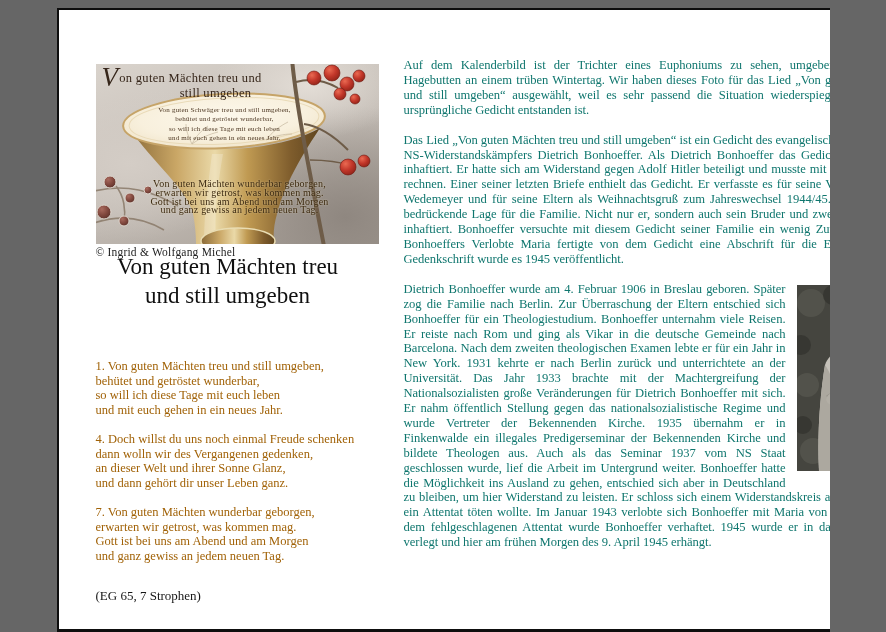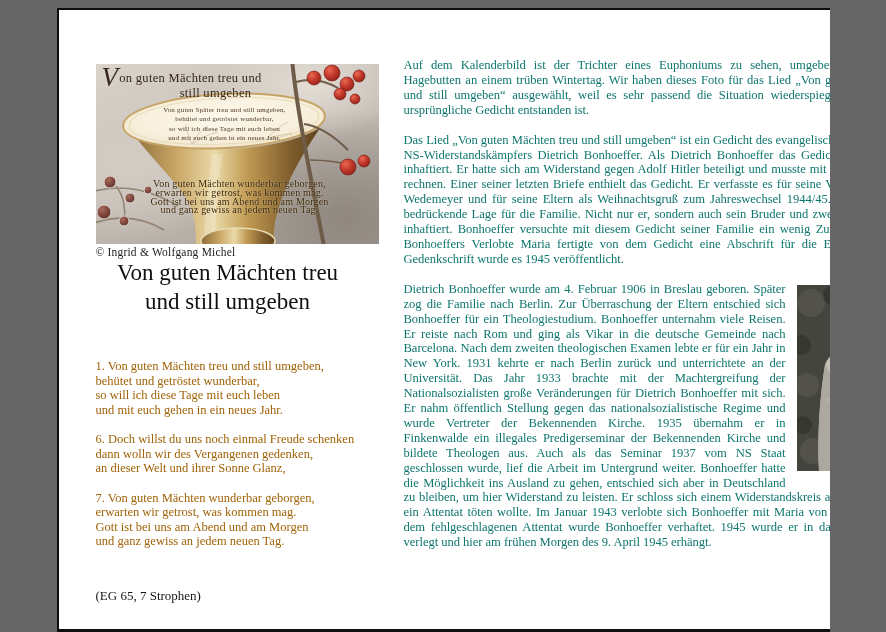--- a/index.html
+++ b/index.html
@@ -34,21 +34,21 @@
   }
   .cal-body-stanza{
     position:absolute;left:48px;top:116px;width:192px;text-align:center;
     font-size:10px;line-height:8.8px;color:#3c2a11;letter-spacing:.2px;
     text-shadow:0 0 2px rgba(255,242,205,.55);
   }
   .cal-credit{
     position:absolute;left:37px;top:236px;font-size:11.5px;letter-spacing:.2px;color:#1c1c1c;text-align:right;
   }
   .poem-title{
-    position:absolute;left:16px;top:249px;width:306px;text-align:center;
+    position:absolute;left:16px;top:243px;width:306px;text-align:center;
     font-size:23px;line-height:28.5px;color:#101010;
   }
   .stanzas{position:absolute;left:37px;top:349px;width:300px;font-size:12.5px;line-height:14.5px;color:#a16207;}
   .stanza{margin:0 0 15px 0;}
   .stanza-line{display:block;}
   .poem-footnote{position:absolute;left:37px;top:578px;font-size:13px;color:#161616;}
   
   .right-col{position:absolute;left:345px;top:48px;width:521px;}
   .para{
     margin:0;text-align:justify;font-size:12.6px;line-height:14.9px;
@@ -147,21 +147,21 @@
           <circle cx="259" cy="35" r="5"></circle>
           <circle cx="252" cy="103" r="8"></circle>
           <circle cx="268" cy="97" r="6"></circle>
         </g>
       </svg>
       <div class="cal-title">
         <span class="cal-initial">V</span><span>on guten Mächten treu und</span>
         <div class="cal-title-line2">still umgeben</div>
       </div>
       <div class="cal-rim-stanza">
-        <span class="stanza-line">Von guten Später treu und still umgeben,</span>
+        <span class="stanza-line">Von guten Schwäger treu und still umgeben,</span>
         <span class="stanza-line">behütet und getröstet wunderbar,</span>
         <span class="stanza-line">so will ich diese Tage mit euch leben</span>
         <span class="stanza-line">und mit euch gehen in ein neues Jahr.</span>
       </div>
       <div class="cal-body-stanza">
         <span class="stanza-line">Von guten Mächten wunderbar geborgen,</span>
         <span class="stanza-line">erwarten wir getrost, was kommen mag.</span>
         <span class="stanza-line">Gott ist bei uns am Abend und am Morgen</span>
         <span class="stanza-line">und ganz gewiss an jedem neuen Tag.</span>
       </div>
@@ -175,23 +175,24 @@
     </div>
 
     <div class="stanzas">
       <div class="stanza">
         <span class="stanza-line">1. Von guten Mächten treu und still umgeben,</span>
         <span class="stanza-line">behütet und getröstet wunderbar,</span>
         <span class="stanza-line">so will ich diese Tage mit euch leben</span>
         <span class="stanza-line">und mit euch gehen in ein neues Jahr.</span>
       </div>
       <div class="stanza">
-        <span class="stanza-line">6. Doch willst du uns noch einmal Freude schenken</span>
+        <span class="stanza-line">4. Doch willst du uns noch einmal Freude schenken</span>
         <span class="stanza-line">dann wolln wir des Vergangenen gedenken,</span>
         <span class="stanza-line">an dieser Welt und ihrer Sonne Glanz,</span>
+        <span class="stanza-line">und dann gehört dir unser Leben ganz.</span>
       </div>
       <div class="stanza">
         <span class="stanza-line">7. Von guten Mächten wunderbar geborgen,</span>
         <span class="stanza-line">erwarten wir getrost, was kommen mag.</span>
         <span class="stanza-line">Gott ist bei uns am Abend und am Morgen</span>
         <span class="stanza-line">und ganz gewiss an jedem neuen Tag.</span>
       </div>
     </div>
 
     <div class="poem-footnote">(EG 65, 7 Strophen)</div>

